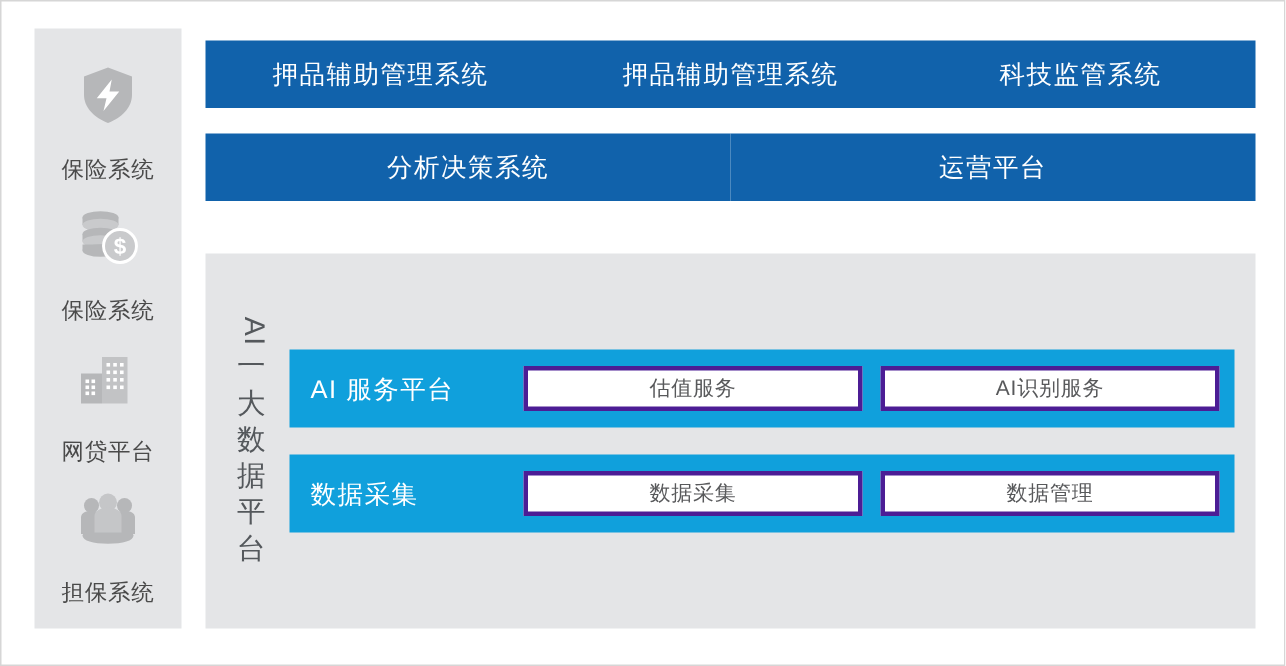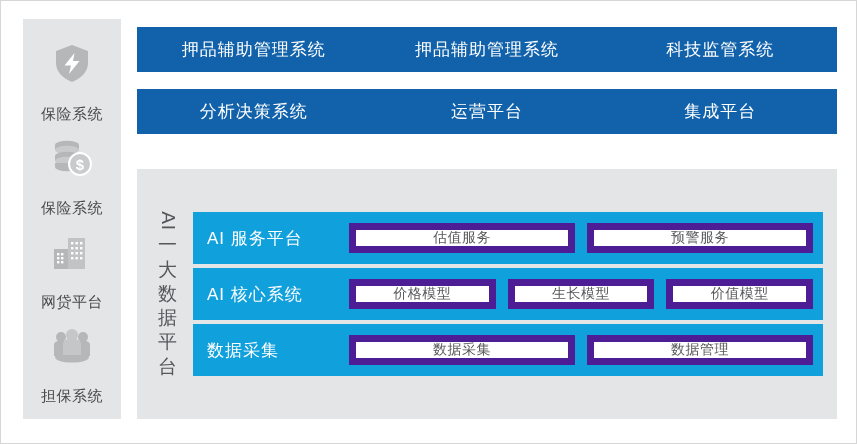--- a/index.html
+++ b/index.html
@@ -116,21 +116,21 @@
     transform: rotate(90deg);
     font-size: 19px;
     line-height: 1.28;
   }
   #rows-stack {
     flex: 1 1 auto;
     height: 100%;
     display: flex;
     flex-direction: column;
     justify-content: center;
-    gap: 4px;
+    gap: 18px;
     padding-right: 14px;
     box-sizing: border-box;
   }
   .plat-row {
     height: 52px;
     background: #10a0dc;
     display: flex;
     align-items: center;
     padding: 0 10px 0 14px;
     box-sizing: border-box;
@@ -144,21 +144,21 @@
   }
   .plat-cells {
     flex: 1 1 auto;
     display: flex;
     gap: 12px;
   }
   .plat-cell {
     flex: 1 1 0;
     height: 30px;
     background: #ffffff;
-    border: 7px solid #4c1d95;
+    border: 3px solid #4c1d95;
     display: flex;
     align-items: center;
     justify-content: center;
     font-size: 14px;
     color: #58595b;
     letter-spacing: 0.5px;
     box-sizing: border-box;
   }
 </style>
 </head>
@@ -255,55 +255,44 @@
     </div>
   </div>
 
   <div class="bar-row" id="bar-row-2">
     <div class="blue-bar">
       <span>分析决策系统</span>
     </div>
     <div class="blue-bar">
       <span>运营平台</span>
     </div>
-    <div class="blue-bar">
-      <span>集成平台</span>
-    </div>
   </div>
 
   <div id="platform-panel">
 
     <div id="vertical-title">
       <span class="v-rot">AI</span>
       <span class="v-char">一</span>
       <span class="v-char">大</span>
       <span class="v-char">数</span>
       <span class="v-char">据</span>
       <span class="v-char">平</span>
       <span class="v-char">台</span>
     </div>
 
     <div id="rows-stack">
 
       <div class="plat-row">
         <span class="plat-row-label">AI 服务平台</span>
         <div class="plat-cells">
           <div class="plat-cell">估值服务</div>
-          <div class="plat-cell">预警服务</div>
+          <div class="plat-cell">AI识别服务</div>
         </div>
       </div>
 
-      <div class="plat-row">
-        <span class="plat-row-label">AI 核心系统</span>
-        <div class="plat-cells">
-          <div class="plat-cell">价格模型</div>
-          <div class="plat-cell">生长模型</div>
-          <div class="plat-cell">价值模型</div>
-        </div>
-      </div>
 
       <div class="plat-row">
         <span class="plat-row-label">数据采集</span>
         <div class="plat-cells">
           <div class="plat-cell">数据采集</div>
           <div class="plat-cell">数据管理</div>
         </div>
       </div>
 
     </div>

